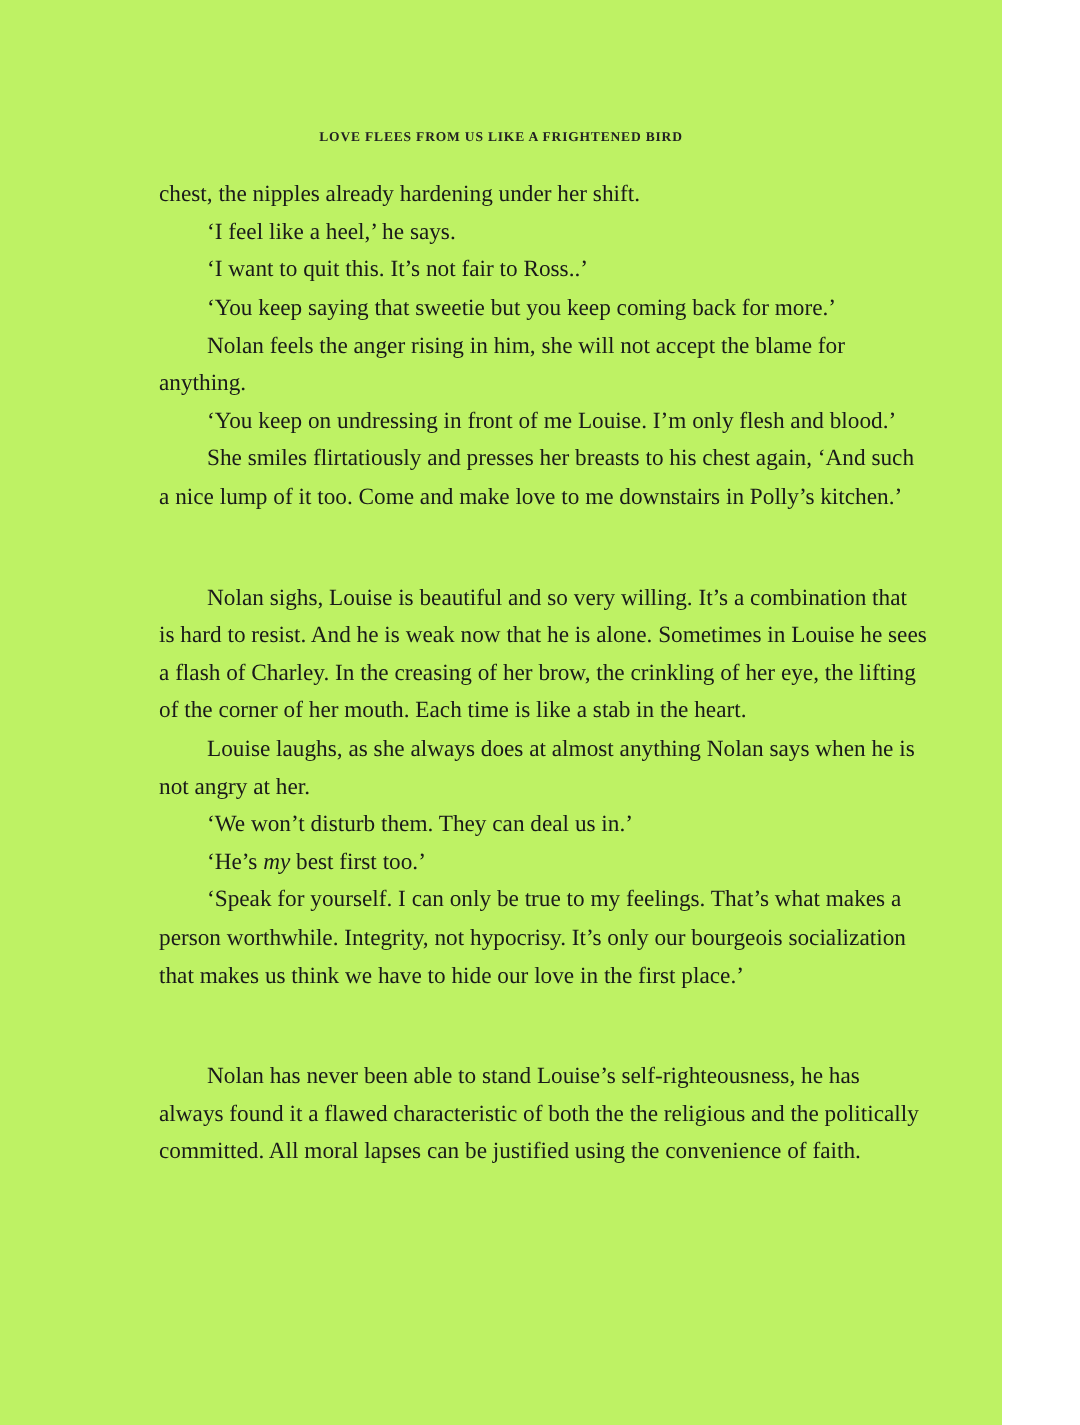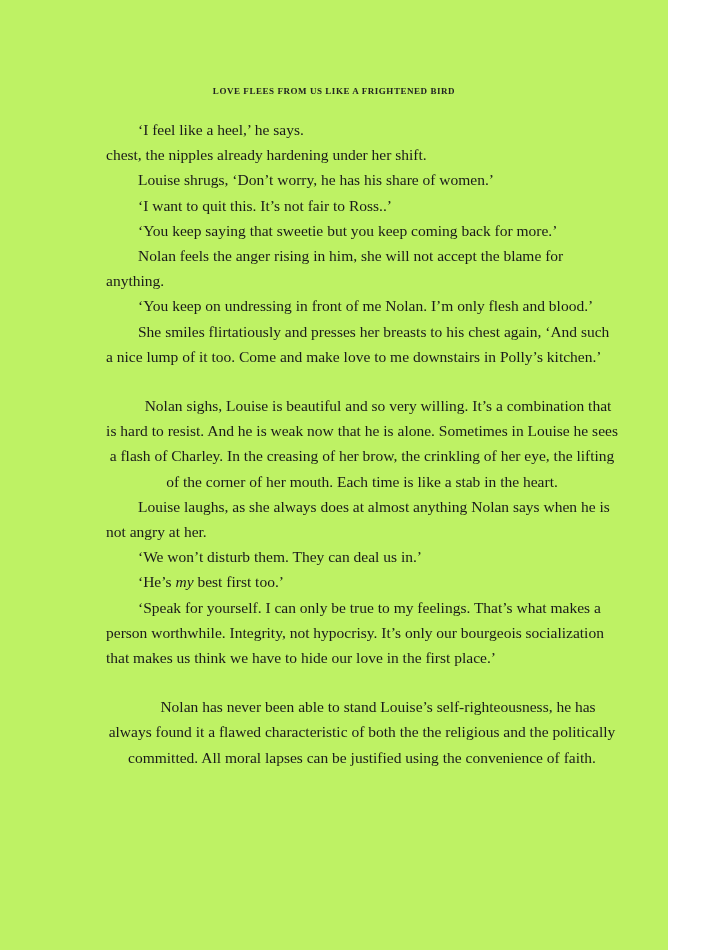--- a/index.html
+++ b/index.html
@@ -39,40 +39,38 @@
     color: #1a1a1a;
   }
   .para {
     margin: 0;
     padding: 0;
   }
   .para.indent {
     text-indent: 32px;
   }
   .para.spacer {
-    margin-top: 24px;
-    text-align: center;
+    margin-top: 42px;
   }
   .italic {
     font-style: italic;
   }
 </style>
 </head>
 <body>
 
 <div class="page">
   <div class="running-header">LOVE FLEES FROM US LIKE A FRIGHTENED BIRD</div>
   <div class="page-body">
+      <p class="para"><span>chest, the nipples already hardening under her shift.</span></p>
       <p class="para indent"><span>‘I feel like a heel,’ he says.</span></p>
-      <p class="para"><span>chest, the nipples already hardening under her shift.</span></p>
-      <p class="para indent"><span>Louise shrugs, ‘Don’t worry, he has his share of women.’</span></p>
       <p class="para indent"><span>‘I want to quit this. It’s not fair to Ross..’</span></p>
       <p class="para indent"><span>‘You keep saying that sweetie but you keep coming back for more.’</span></p>
       <p class="para indent"><span>Nolan feels the anger rising in him, she will not accept the blame for anything.</span></p>
-      <p class="para indent"><span>‘You keep on undressing in front of me Nolan. I’m only flesh and blood.’</span></p>
+      <p class="para indent"><span>‘You keep on undressing in front of me Louise. I’m only flesh and blood.’</span></p>
       <p class="para indent"><span>She smiles flirtatiously and presses her breasts to his chest again, ‘And such a nice lump of it too. Come and make love to me downstairs in Polly’s kitchen.’</span></p>
       <p class="para indent spacer"><span>Nolan sighs, Louise is beautiful and so very willing. It’s a combination that is hard to resist. And he is weak now that he is alone. Sometimes in Louise he sees a flash of Charley. In the creasing of her brow, the crinkling of her eye, the lifting of the corner of her mouth. Each time is like a stab in the heart.</span></p>
       <p class="para indent"><span>Louise laughs, as she always does at almost anything Nolan says when he is not angry at her.</span></p>
       <p class="para indent"><span>‘We won’t disturb them. They can deal us in.’</span></p>
       <p class="para indent"><span>‘He’s </span><span class="italic">my</span><span> best first too.’</span></p>
       <p class="para indent"><span>‘Speak for yourself. I can only be true to my feelings. That’s what makes a person worthwhile. Integrity, not hypocrisy. It’s only our bourgeois socialization that makes us think we have to hide our love in the first place.’</span></p>
       <p class="para indent spacer"><span>Nolan has never been able to stand Louise’s self-righteousness, he has always found it a flawed characteristic of both the the religious and the politically committed. All moral lapses can be justified using the convenience of faith.</span></p>
     </div>
 </div>
 

